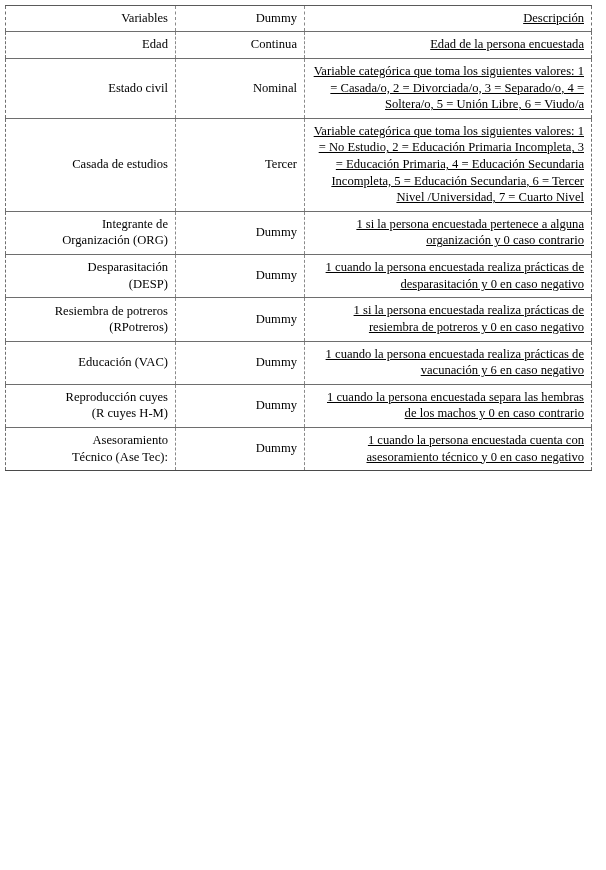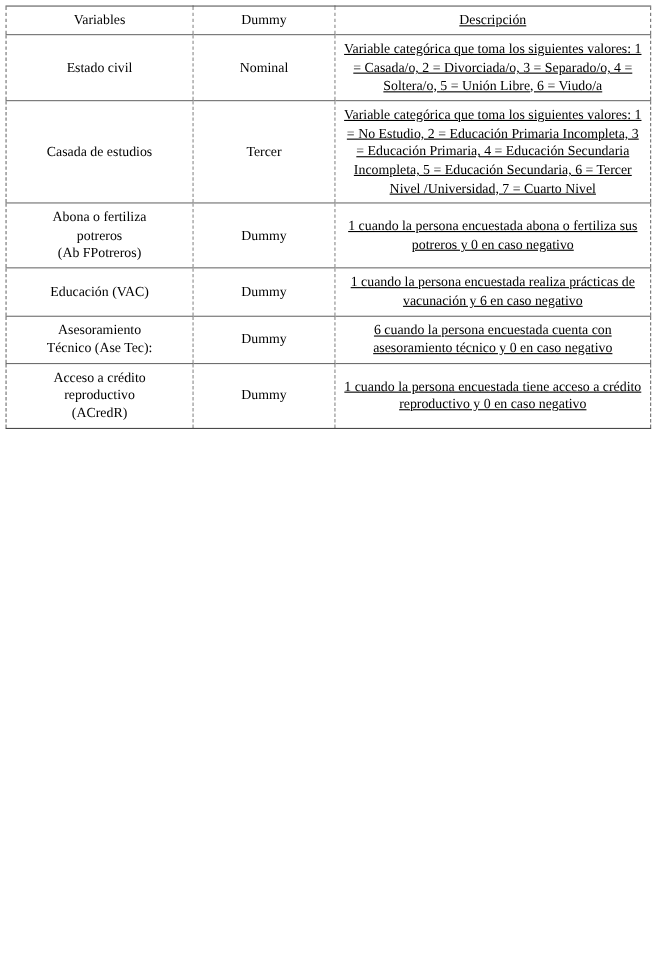--- a/index.html
+++ b/index.html
@@ -44,21 +44,21 @@
 
   table.vars td, table.vars th {
     vertical-align: middle;
     padding: 4px 7px 5px 7px;
     
     border-left: 1px dashed #8a8a8a;
     border-right: 1px dashed #8a8a8a;
     
     border-top: 1px solid #6e6e6e;
     border-bottom: 1px solid #6e6e6e;
-    text-align: center;
+    text-align: right;
     font-weight: normal;
   }
 
   table.vars tr:first-child th {
     border-top: none;
   }
   table.vars tr:last-child td {
     border-bottom: none;
   }
   table.vars td:first-child, table.vars th:first-child {
@@ -104,50 +104,65 @@
     </colgroup>
     <thead>
       <tr>
         <th>Variables</th>
         <th>Dummy</th>
         <th>Descripción</th>
       </tr>
     </thead>
     <tbody>
       <tr>
+        <td class="cell-var nowrapline">Edad</td>
+        <td class="cell-tipo">Continua</td>
+        <td class="cell-desc">Edad de la persona encuestada</td>
+      </tr>
+      <tr>
         <td class="cell-var nowrapline">Estado civil</td>
         <td class="cell-tipo">Nominal</td>
         <td class="cell-desc">Variable categórica que toma los siguientes valores: 1 = Casada/o, 2 = Divorciada/o, 3 = Separado/o, 4 = Soltera/o, 5 = Unión Libre, 6 = Viudo/a</td>
       </tr>
       <tr>
         <td class="cell-var nowrapline">Casada de estudios</td>
         <td class="cell-tipo">Tercer</td>
         <td class="cell-desc">Variable categórica que toma los siguientes valores: 1 = No Estudio, 2 = Educación Primaria Incompleta, 3 = Educación Primaria, 4 = Educación Secundaria Incompleta, 5 = Educación Secundaria, 6 = Tercer Nivel /Universidad, 7 = Cuarto Nivel</td>
       </tr>
       <tr>
-        <td class="cell-var nowrapline">Abona o fertiliza
-potreros
-(Ab  FPotreros)</td>
+        <td class="cell-var nowrapline">Integrante de
+Organización (ORG)</td>
         <td class="cell-tipo">Dummy</td>
-        <td class="cell-desc">1 cuando la persona encuestada abona o fertiliza sus potreros y 0 en caso negativo</td>
+        <td class="cell-desc">1 si la persona encuestada pertenece a alguna organización y 0 caso contrario</td>
+      </tr>
+      <tr>
+        <td class="cell-var nowrapline">Desparasitación
+(DESP)</td>
+        <td class="cell-tipo">Dummy</td>
+        <td class="cell-desc">1 cuando la persona encuestada realiza prácticas de desparasitación y 0 en caso negativo</td>
+      </tr>
+      <tr>
+        <td class="cell-var nowrapline">Resiembra de potreros
+(RPotreros)</td>
+        <td class="cell-tipo">Dummy</td>
+        <td class="cell-desc">1 si la persona encuestada realiza prácticas de resiembra de potreros y 0 en caso negativo</td>
       </tr>
       <tr>
         <td class="cell-var nowrapline">Educación (VAC)</td>
         <td class="cell-tipo">Dummy</td>
         <td class="cell-desc">1 cuando la persona encuestada realiza prácticas de vacunación y 6 en caso negativo</td>
       </tr>
       <tr>
+        <td class="cell-var nowrapline">Reproducción cuyes
+(R  cuyes H-M)</td>
+        <td class="cell-tipo">Dummy</td>
+        <td class="cell-desc">1 cuando la persona encuestada separa las hembras de los machos y 0 en caso contrario</td>
+      </tr>
+      <tr>
         <td class="cell-var nowrapline">Asesoramiento
 Técnico (Ase  Tec):</td>
         <td class="cell-tipo">Dummy</td>
-        <td class="cell-desc">6 cuando la persona encuestada cuenta con asesoramiento técnico y 0 en caso negativo</td>
-      </tr>
-      <tr>
-        <td class="cell-var nowrapline">Acceso a crédito
-reproductivo
-(ACredR)</td>
-        <td class="cell-tipo">Dummy</td>
-        <td class="cell-desc">1 cuando la persona encuestada tiene acceso a crédito reproductivo y 0 en caso negativo</td>
+        <td class="cell-desc">1 cuando la persona encuestada cuenta con asesoramiento técnico y 0 en caso negativo</td>
       </tr>
     </tbody>
   </table>
 
 </div>
 
 </body></html>

